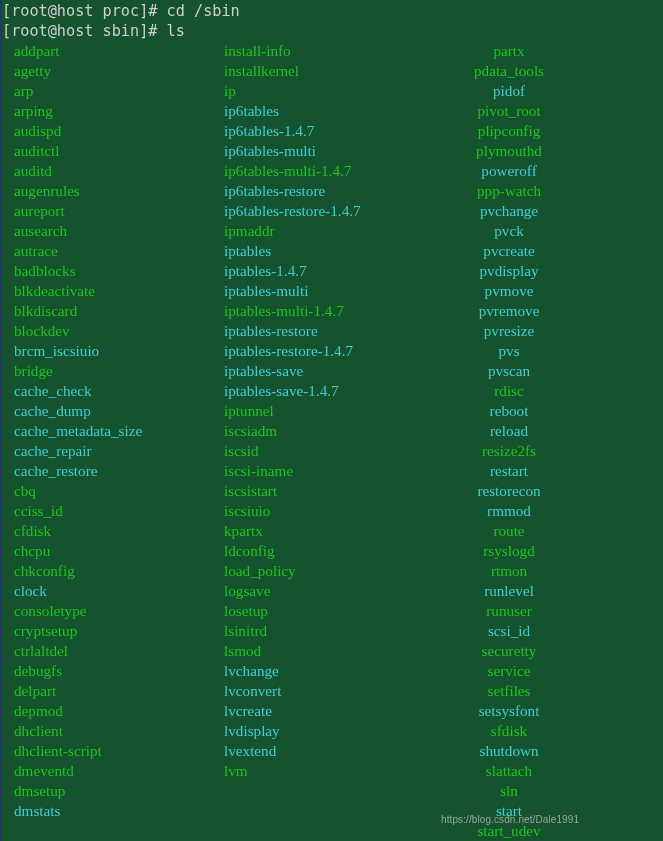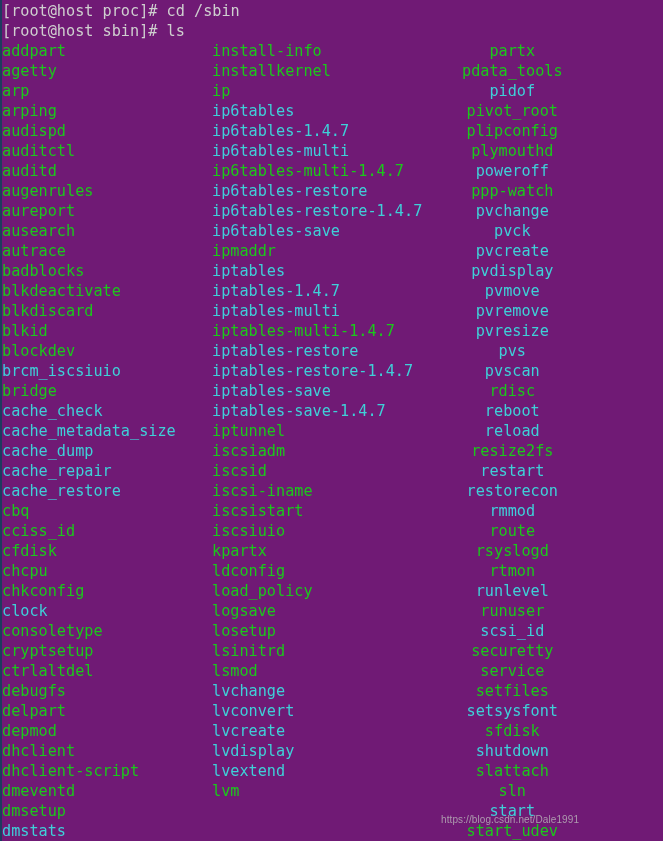--- a/index.html
+++ b/index.html
@@ -4,21 +4,21 @@
 <style>
   html, body {
     margin: 0;
     padding: 0;
     background: #000000;
   }
   #terminal {
     position: relative;
     width: 663px;
     height: 841px;
-    background: #701a75;
+    background: #14532d;
     overflow: hidden;
     font-family: "DejaVu Sans Mono", "Liberation Mono", monospace;
     font-size: 15.2px;
     line-height: 20px;
     letter-spacing: 0px;
   }
   .left-edge {
     position: absolute;
     left: 0;
     top: 0;
@@ -33,24 +33,25 @@
     width: 659px;
   }
   .prompt-line {
     color: #cfcfcf;
     white-space: pre;
     height: 20px;
     line-height: 20px;
   }
   .columns {
     position: absolute;
-    left: 0;
+    left: 12px;
     top: 41px;
     width: 565px;
     height: 800px;
+    font-family: Liberation Serif, serif;
   }
   .col {
     position: absolute;
     top: 0;
   }
   .col-1 { left: 2px; }
   .col-2 { left: 212px; }
   .col-3 { left: 462px; text-align: center; }
   .entry {
     white-space: pre;
@@ -100,27 +101,26 @@
         <span class="entry c-exec">audispd</span>
         <span class="entry c-exec">auditctl</span>
         <span class="entry c-exec">auditd</span>
         <span class="entry c-exec">augenrules</span>
         <span class="entry c-exec">aureport</span>
         <span class="entry c-exec">ausearch</span>
         <span class="entry c-exec">autrace</span>
         <span class="entry c-exec">badblocks</span>
         <span class="entry c-exec">blkdeactivate</span>
         <span class="entry c-exec">blkdiscard</span>
-        <span class="entry c-exec">blkid</span>
         <span class="entry c-exec">blockdev</span>
         <span class="entry c-link">brcm_iscsiuio</span>
         <span class="entry c-exec">bridge</span>
         <span class="entry c-link">cache_check</span>
+        <span class="entry c-link">cache_dump</span>
         <span class="entry c-link">cache_metadata_size</span>
-        <span class="entry c-link">cache_dump</span>
         <span class="entry c-link">cache_repair</span>
         <span class="entry c-link">cache_restore</span>
         <span class="entry c-exec">cbq</span>
         <span class="entry c-exec">cciss_id</span>
         <span class="entry c-exec">cfdisk</span>
         <span class="entry c-exec">chcpu</span>
         <span class="entry c-exec">chkconfig</span>
         <span class="entry c-link">clock</span>
         <span class="entry c-exec">consoletype</span>
         <span class="entry c-exec">cryptsetup</span>
@@ -137,21 +137,20 @@
     <div class="col col-2">
         <span class="entry c-exec">install-info</span>
         <span class="entry c-exec">installkernel</span>
         <span class="entry c-exec">ip</span>
         <span class="entry c-link">ip6tables</span>
         <span class="entry c-link">ip6tables-1.4.7</span>
         <span class="entry c-link">ip6tables-multi</span>
         <span class="entry c-exec">ip6tables-multi-1.4.7</span>
         <span class="entry c-link">ip6tables-restore</span>
         <span class="entry c-link">ip6tables-restore-1.4.7</span>
-        <span class="entry c-link">ip6tables-save</span>
         <span class="entry c-exec">ipmaddr</span>
         <span class="entry c-link">iptables</span>
         <span class="entry c-link">iptables-1.4.7</span>
         <span class="entry c-link">iptables-multi</span>
         <span class="entry c-exec">iptables-multi-1.4.7</span>
         <span class="entry c-link">iptables-restore</span>
         <span class="entry c-link">iptables-restore-1.4.7</span>
         <span class="entry c-link">iptables-save</span>
         <span class="entry c-link">iptables-save-1.4.7</span>
         <span class="entry c-exec">iptunnel</span>

